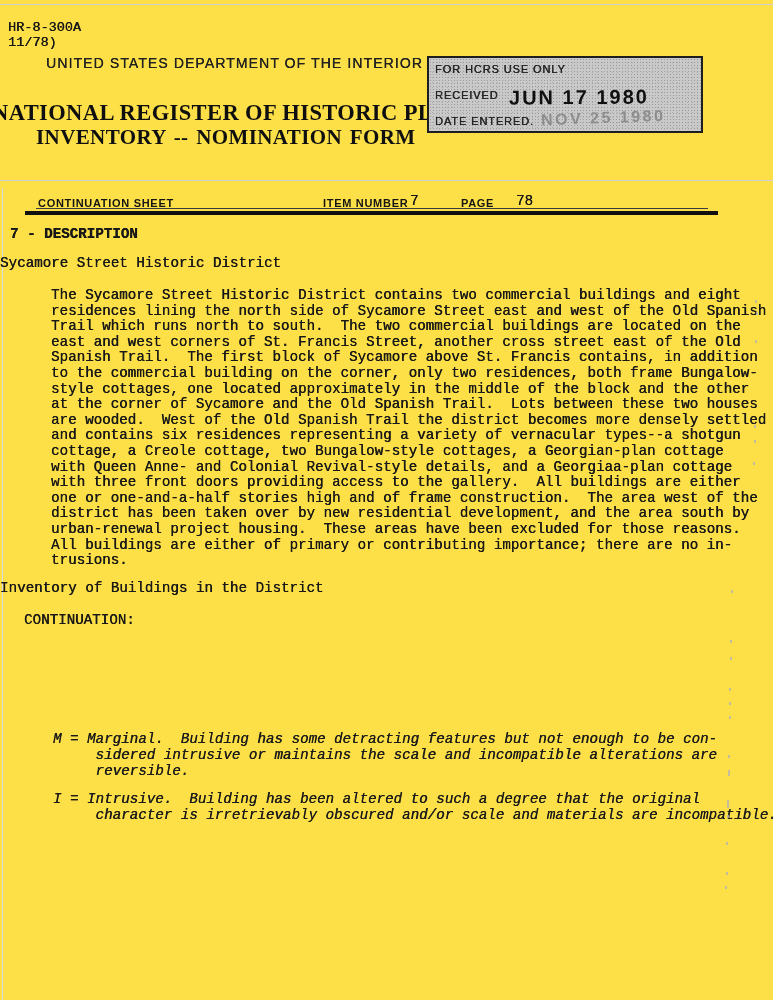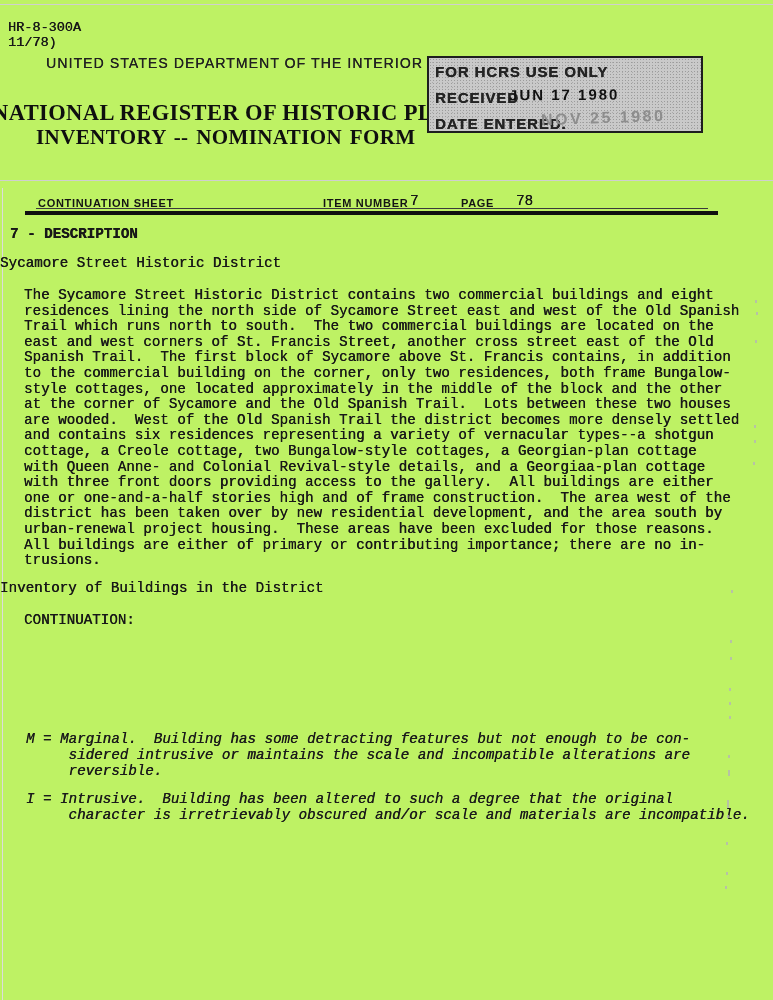--- a/index.html
+++ b/index.html
@@ -1,21 +1,21 @@
 <!DOCTYPE html>
 <html><head>
 <meta charset="utf-8">
 <style>
   html,body{margin:0;padding:0;background:#e8e8e8;}
   .page{
-    position:relative;width:773px;height:1000px;background:#bef264;
+    position:relative;width:773px;height:1000px;background:#fde047;
     overflow:hidden;font-family:"Liberation Sans",sans-serif;color:#1c1c1c;
   }
   .abs{position:absolute;}
-  .pre{white-space:pre;}
+  .pre{white-space:pre;margin-left:27px;}
   
   .tw{
     font-family:"Liberation Mono","DejaVu Sans Mono",monospace;
     font-size:14.2px;line-height:15.6px;color:#181818;
     text-shadow:0.35px 0 0 currentColor;
   }
   .tw-b{font-weight:bold;}
   .tw-i{
     font-family:"Liberation Mono","DejaVu Sans Mono",monospace;
     font-style:italic;font-size:14.2px;line-height:16px;color:#1b1b1b;
@@ -38,27 +38,26 @@
   .stampbox{
     left:427px;top:56px;width:272px;height:73px;
     border:2.5px solid #1e1e1e;
     background-color:#c9c9c9;
     background-image:radial-gradient(#9b9b9b 0.55px,rgba(0,0,0,0) 0.7px),
                      radial-gradient(#ababab 0.5px,rgba(0,0,0,0) 0.65px);
     background-size:3px 3px,5px 5px;
     background-position:0 0,1px 2px;
   }
   .stamp-label{
-    font-family:"Liberation Sans",sans-serif;font-size:15px;
+    font-family:"Liberation Sans",sans-serif;font-size:11px;
     letter-spacing:0.9px;color:#242424;text-shadow:0.35px 0 0 currentColor;
     white-space:nowrap;
-    font-weight:bold;
   }
   .stamp-date-dark{
-    font-family:"Liberation Sans",sans-serif;font-weight:bold;font-size:15px;
+    font-family:"Liberation Sans",sans-serif;font-weight:bold;font-size:20px;
     letter-spacing:2px;color:#101010;white-space:nowrap;transform:rotate(-0.4deg);text-align:center;
   }
   .stamp-date-gray{
     font-family:"Liberation Sans",sans-serif;font-weight:bold;font-size:16px;
     letter-spacing:2.5px;color:#8d8d8d;white-space:nowrap;transform:rotate(-2deg);
   }
   .rule-thick{background:#101010;height:4px;}
   .rule-thin{background:#3a3a3a;height:1px;}
   .hairline{background:#cfcfcf;height:1px;}
   .edge-line{background:#dcdcdc;width:1px;}

